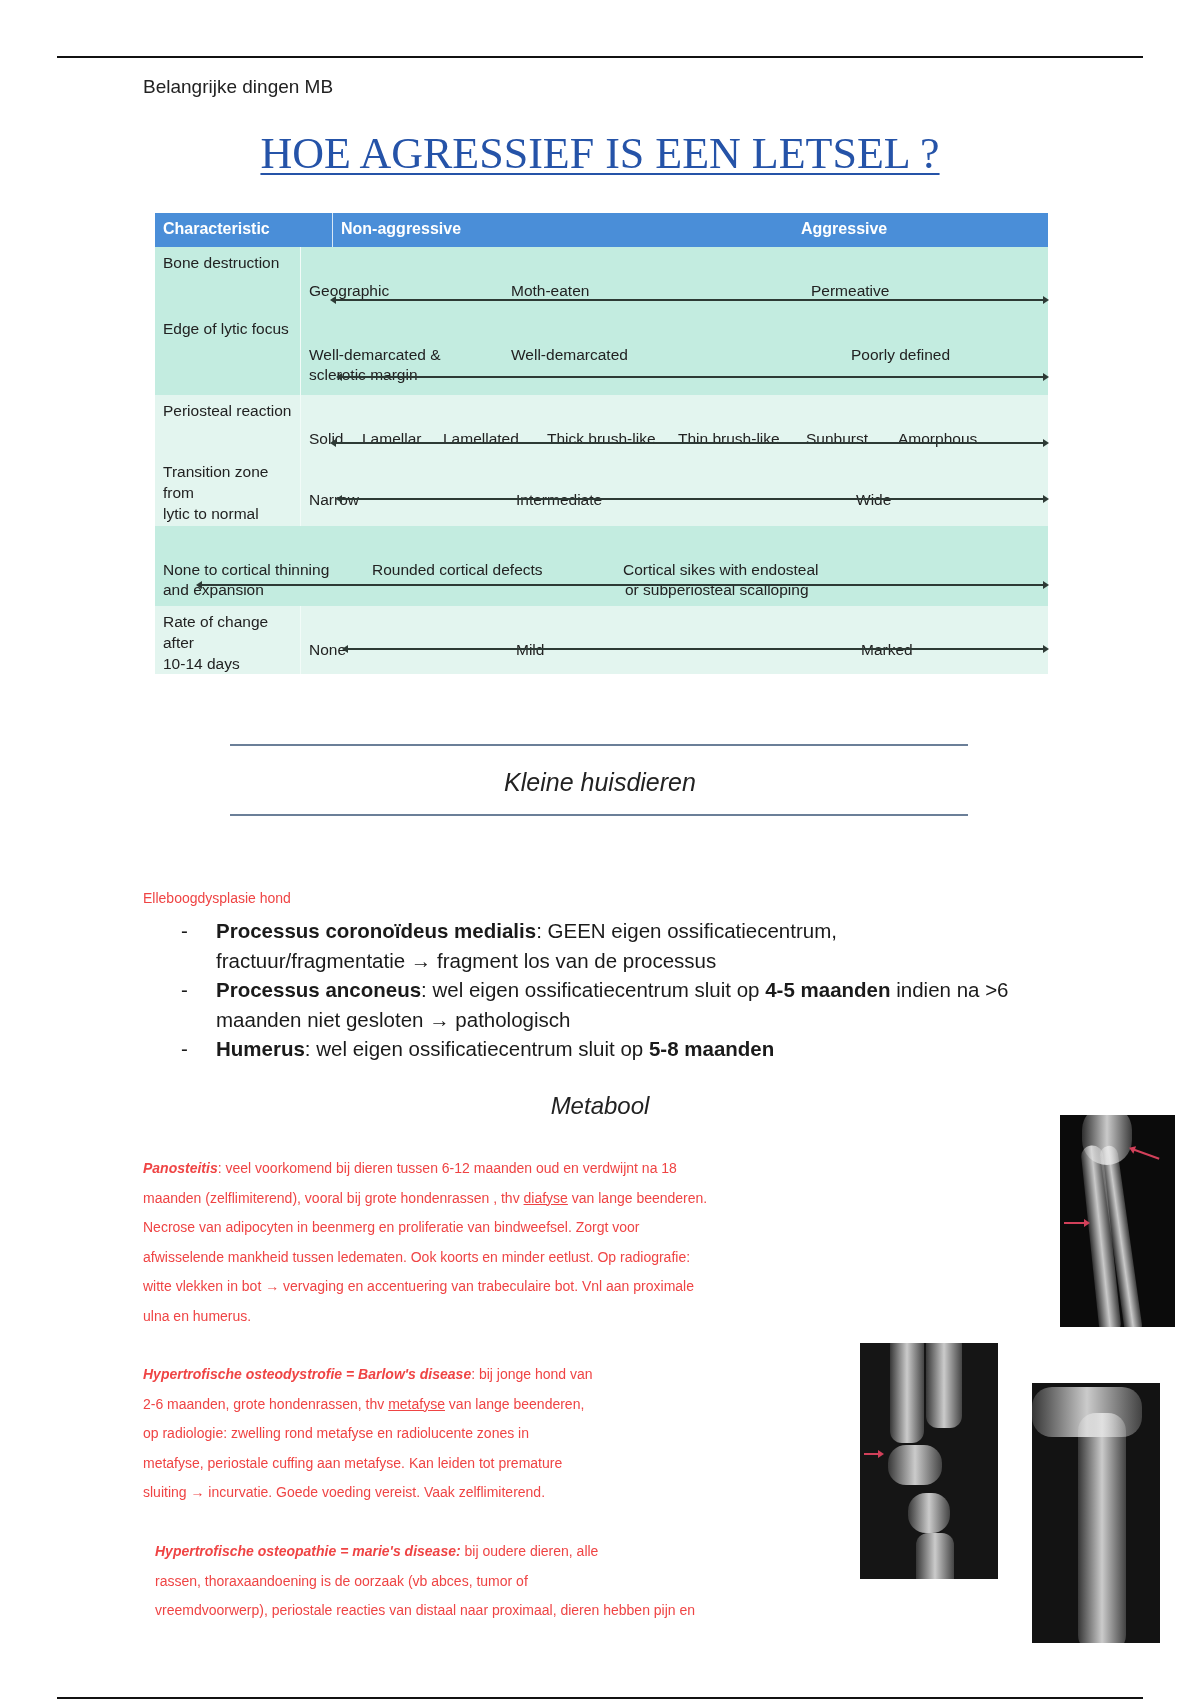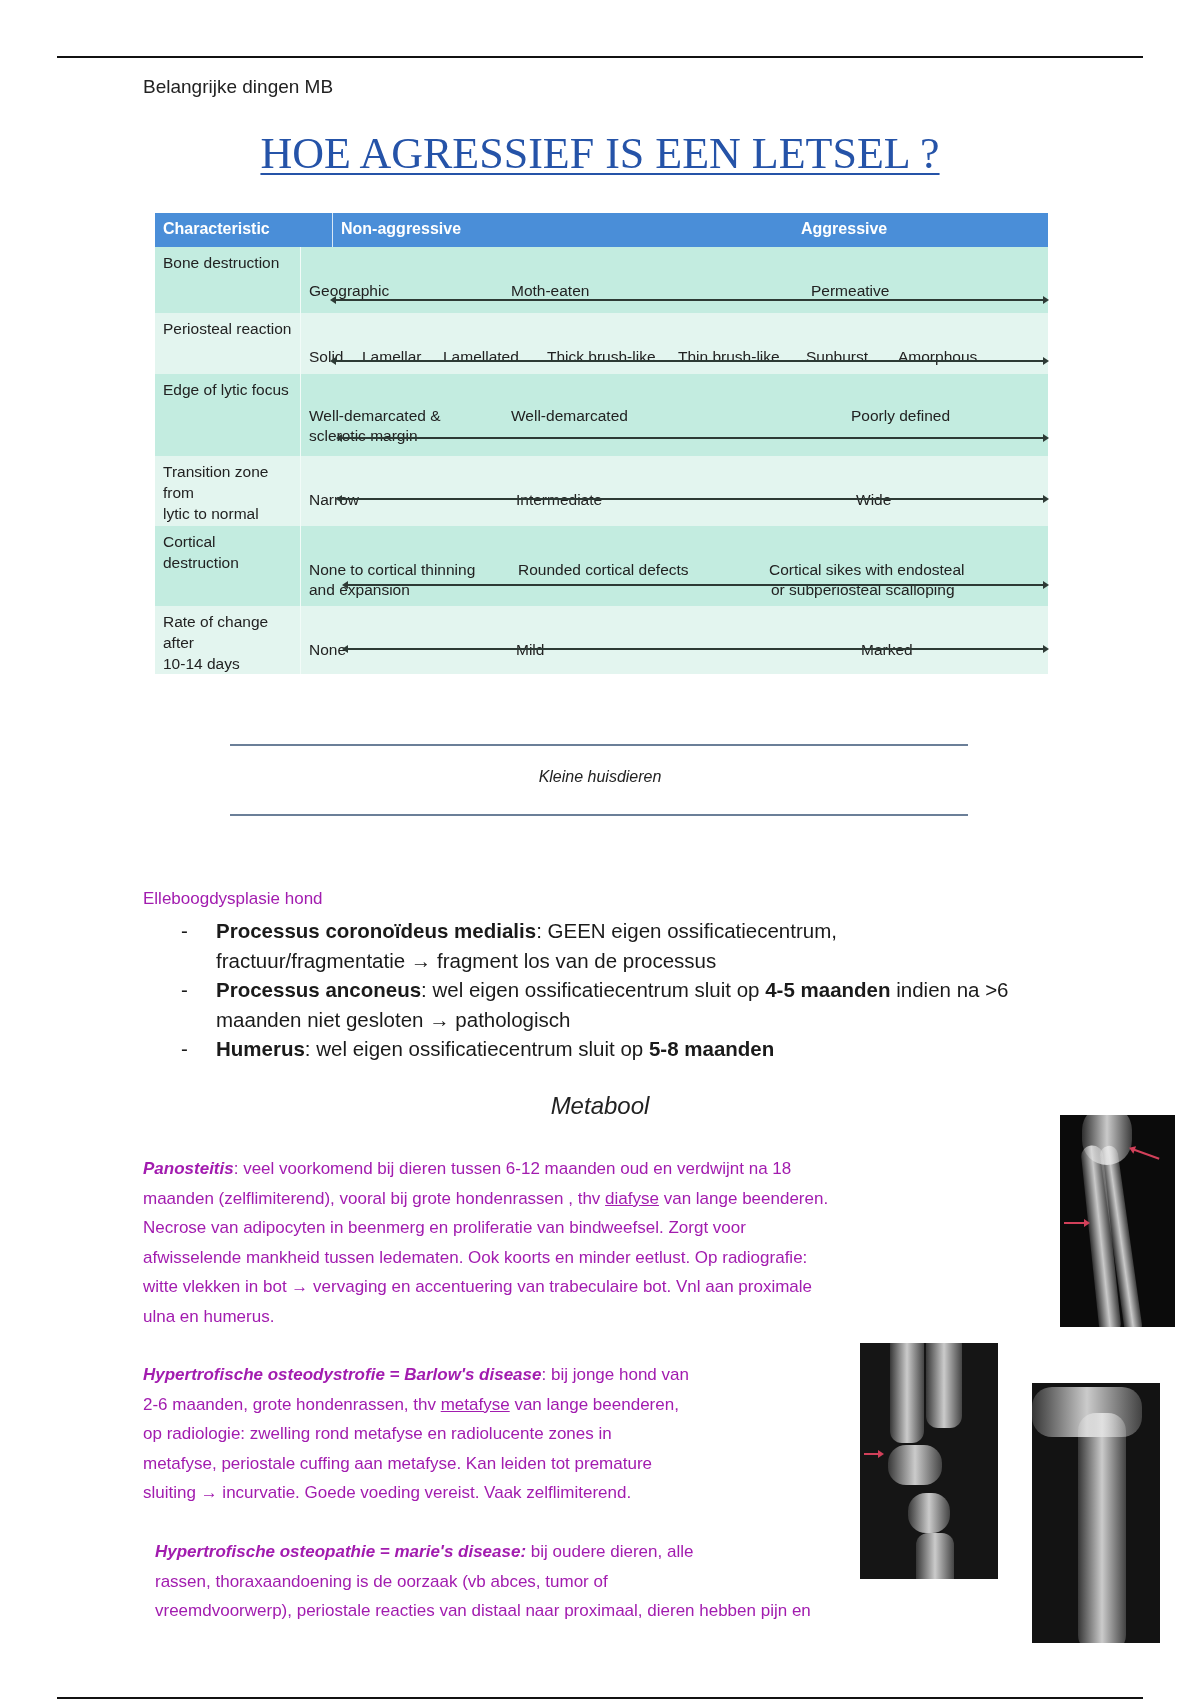--- a/index.html
+++ b/index.html
@@ -22,23 +22,23 @@
   .agg-row.dark { background: #c3ece0; }
   .agg-row.light { background: #e3f5ef; }
   .agg-row .c1 { width: 146px; padding: 5px 8px; box-sizing: border-box; border-right: 1px solid #f2fbf8; line-height: 21px; }
   .agg-row .c2 { flex: 1; position: relative; }
   .agg-row .c2 .v { position: absolute; line-height: 21px; white-space: nowrap; margin-top: 28px; }
   .arrow { position: absolute; height: 2px; background: #2d3a35; }
   .arrow::before { content: ""; position: absolute; left: -5px; top: -3px; border-right: 6px solid #2d3a35; border-top: 4px solid transparent; border-bottom: 4px solid transparent; }
   .arrow::after { content: ""; position: absolute; right: -5px; top: -3px; border-left: 6px solid #2d3a35; border-top: 4px solid transparent; border-bottom: 4px solid transparent; }
 
   .section-line { position: absolute; left: 230px; width: 738px; height: 2px; background: #6b7f98; }
-  .section-title { position: absolute; left: 0; width: 1200px; text-align: center; font-style: italic; font-size: 16px; color: #222; }
-
-  .body-text { position: absolute; font-size: 17px; line-height: 29.5px; color: #a21caf; }
+  .section-title { position: absolute; left: 0; width: 1200px; text-align: center; font-style: italic; font-size: 25px; color: #222; }
+
+  .body-text { position: absolute; font-size: 14px; line-height: 29.5px; color: #ef4444; }
   .list { position: absolute; left: 143px; top: 916px; width: 920px; margin: 0; padding: 0; list-style: none; font-size: 20.5px; line-height: 29.5px; }
   .list li { position: relative; padding-left: 73px; }
   .list li .dash { position: absolute; left: 38px; top: 0; }
   b { font-weight: bold; margin-top: 36px; }
   .u { text-decoration: underline; }
   .bi { font-weight: bold; font-style: italic; }
 
   .xray { position: absolute; background: #0b0b0b; overflow: hidden; }
   .bone { position: absolute; background: linear-gradient(90deg, rgba(255,255,255,0.15), rgba(235,235,235,0.85), rgba(255,255,255,0.2)); border-radius: 12px; }
   .red-arrow { position: absolute; height: 2px; background: #d2405a; }
@@ -62,63 +62,62 @@
     </div>
   </div>
 
   <div class="agg-row dark" style="height:66px">
     <div class="c1">Bone destruction</div>
     <div class="c2">
       <span class="v" style="left:8px;top:5px">Geographic</span>
       <span class="v" style="left:210px;top:5px">Moth-eaten</span>
       <span class="v" style="left:510px;top:5px">Permeative</span>
       <div class="arrow" style="left:34px;right:4px;top:79%"></div>
+    </div>
+  </div>
+
+  <div class="agg-row dark" style="height:82px">
+    <div class="c1">Edge of lytic focus</div>
+    <div class="c2">
+      <span class="v" style="left:8px;top:3px">Well-demarcated &amp;</span>
+      <span class="v" style="left:8px;top:23px">sclerotic margin</span>
+      <span class="v" style="left:210px;top:3px">Well-demarcated</span>
+      <span class="v" style="left:550px;top:3px">Poorly defined</span>
+      <div class="arrow" style="left:40px;right:4px;top:77%"></div>
     </div>
   </div>
 
   <div class="agg-row light" style="height:61px">
     <div class="c1">Periosteal reaction</div>
     <div class="c2">
       <span class="v" style="left:8px;top:5px">Solid</span>
       <span class="v" style="left:61px;top:5px">Lamellar</span>
       <span class="v" style="left:142px;top:5px">Lamellated</span>
       <span class="v" style="left:246px;top:5px">Thick brush-like</span>
       <span class="v" style="left:377px;top:5px">Thin brush-like</span>
       <span class="v" style="left:505px;top:5px">Sunburst</span>
       <span class="v" style="left:597px;top:5px">Amorphous</span>
       <div class="arrow" style="left:34px;right:4px;top:77%"></div>
     </div>
   </div>
 
-  <div class="agg-row dark" style="height:82px">
-    <div class="c1">Edge of lytic focus</div>
-    <div class="c2">
-      <span class="v" style="left:8px;top:3px">Well-demarcated &amp;</span>
-      <span class="v" style="left:8px;top:23px">sclerotic margin</span>
-      <span class="v" style="left:210px;top:3px">Well-demarcated</span>
-      <span class="v" style="left:550px;top:3px">Poorly defined</span>
-      <div class="arrow" style="left:40px;right:4px;top:77%"></div>
-    </div>
-  </div>
-
   <div class="agg-row light" style="height:70px">
     <div class="c1">
       <div>Transition zone from</div>
       <div>lytic to normal</div>
     </div>
     <div class="c2">
       <span class="v" style="left:8px;top:5px">Narrow</span>
       <span class="v" style="left:215px;top:5px">Intermediate</span>
       <span class="v" style="left:555px;top:5px">Wide</span>
       <div class="arrow" style="left:40px;right:4px;top:60%"></div>
     </div>
   </div>
 
   <div class="agg-row dark" style="height:80px">
-    <div class="c1">Cortical destruction</div>
     <div class="c2">
       <span class="v" style="left:8px;top:5px">None to cortical thinning</span>
       <span class="v" style="left:8px;top:25px">and expansion</span>
       <span class="v" style="left:217px;top:5px">Rounded cortical defects</span>
       <span class="v" style="left:468px;top:5px">Cortical sikes with endosteal</span>
       <span class="v" style="left:470px;top:25px">or subperiosteal scalloping</span>
       <div class="arrow" style="left:46px;right:4px;top:73%"></div>
     </div>
   </div>
 

